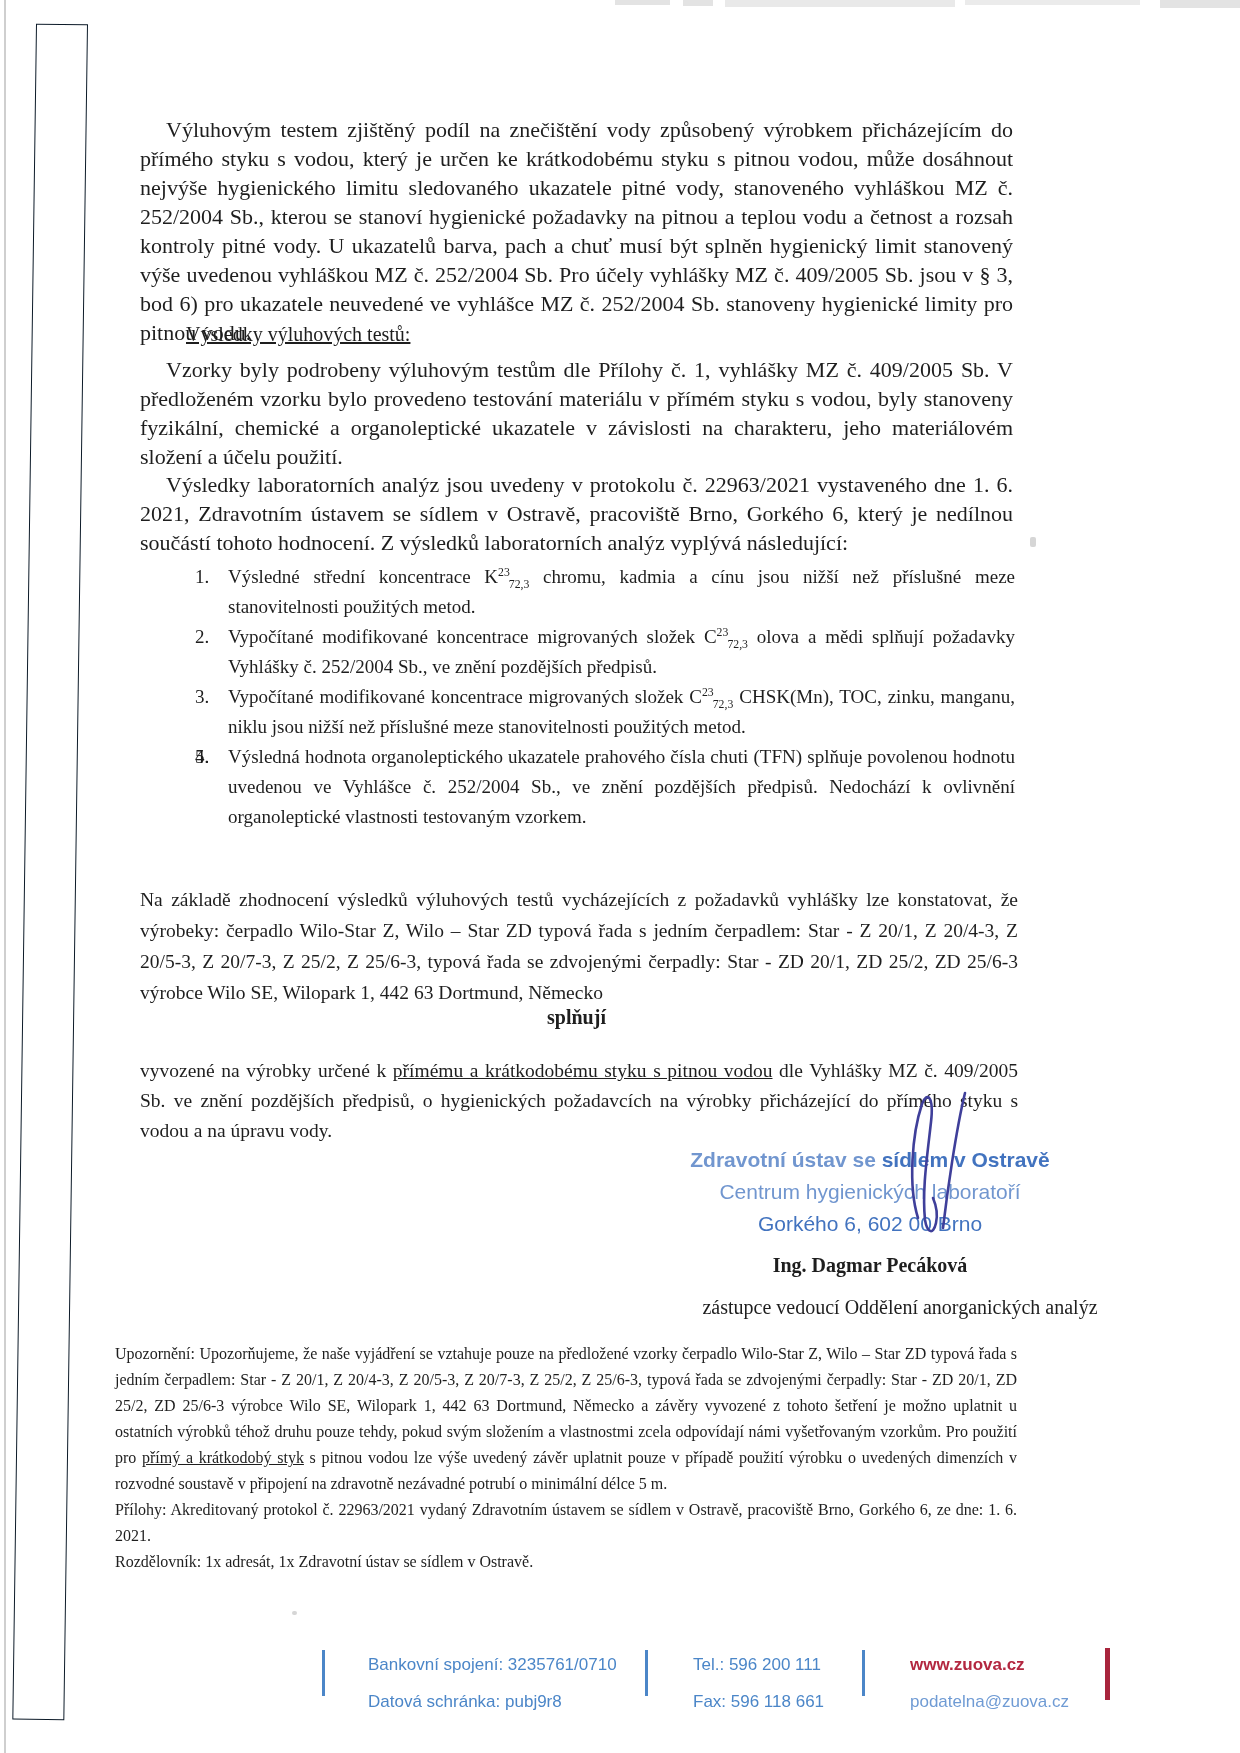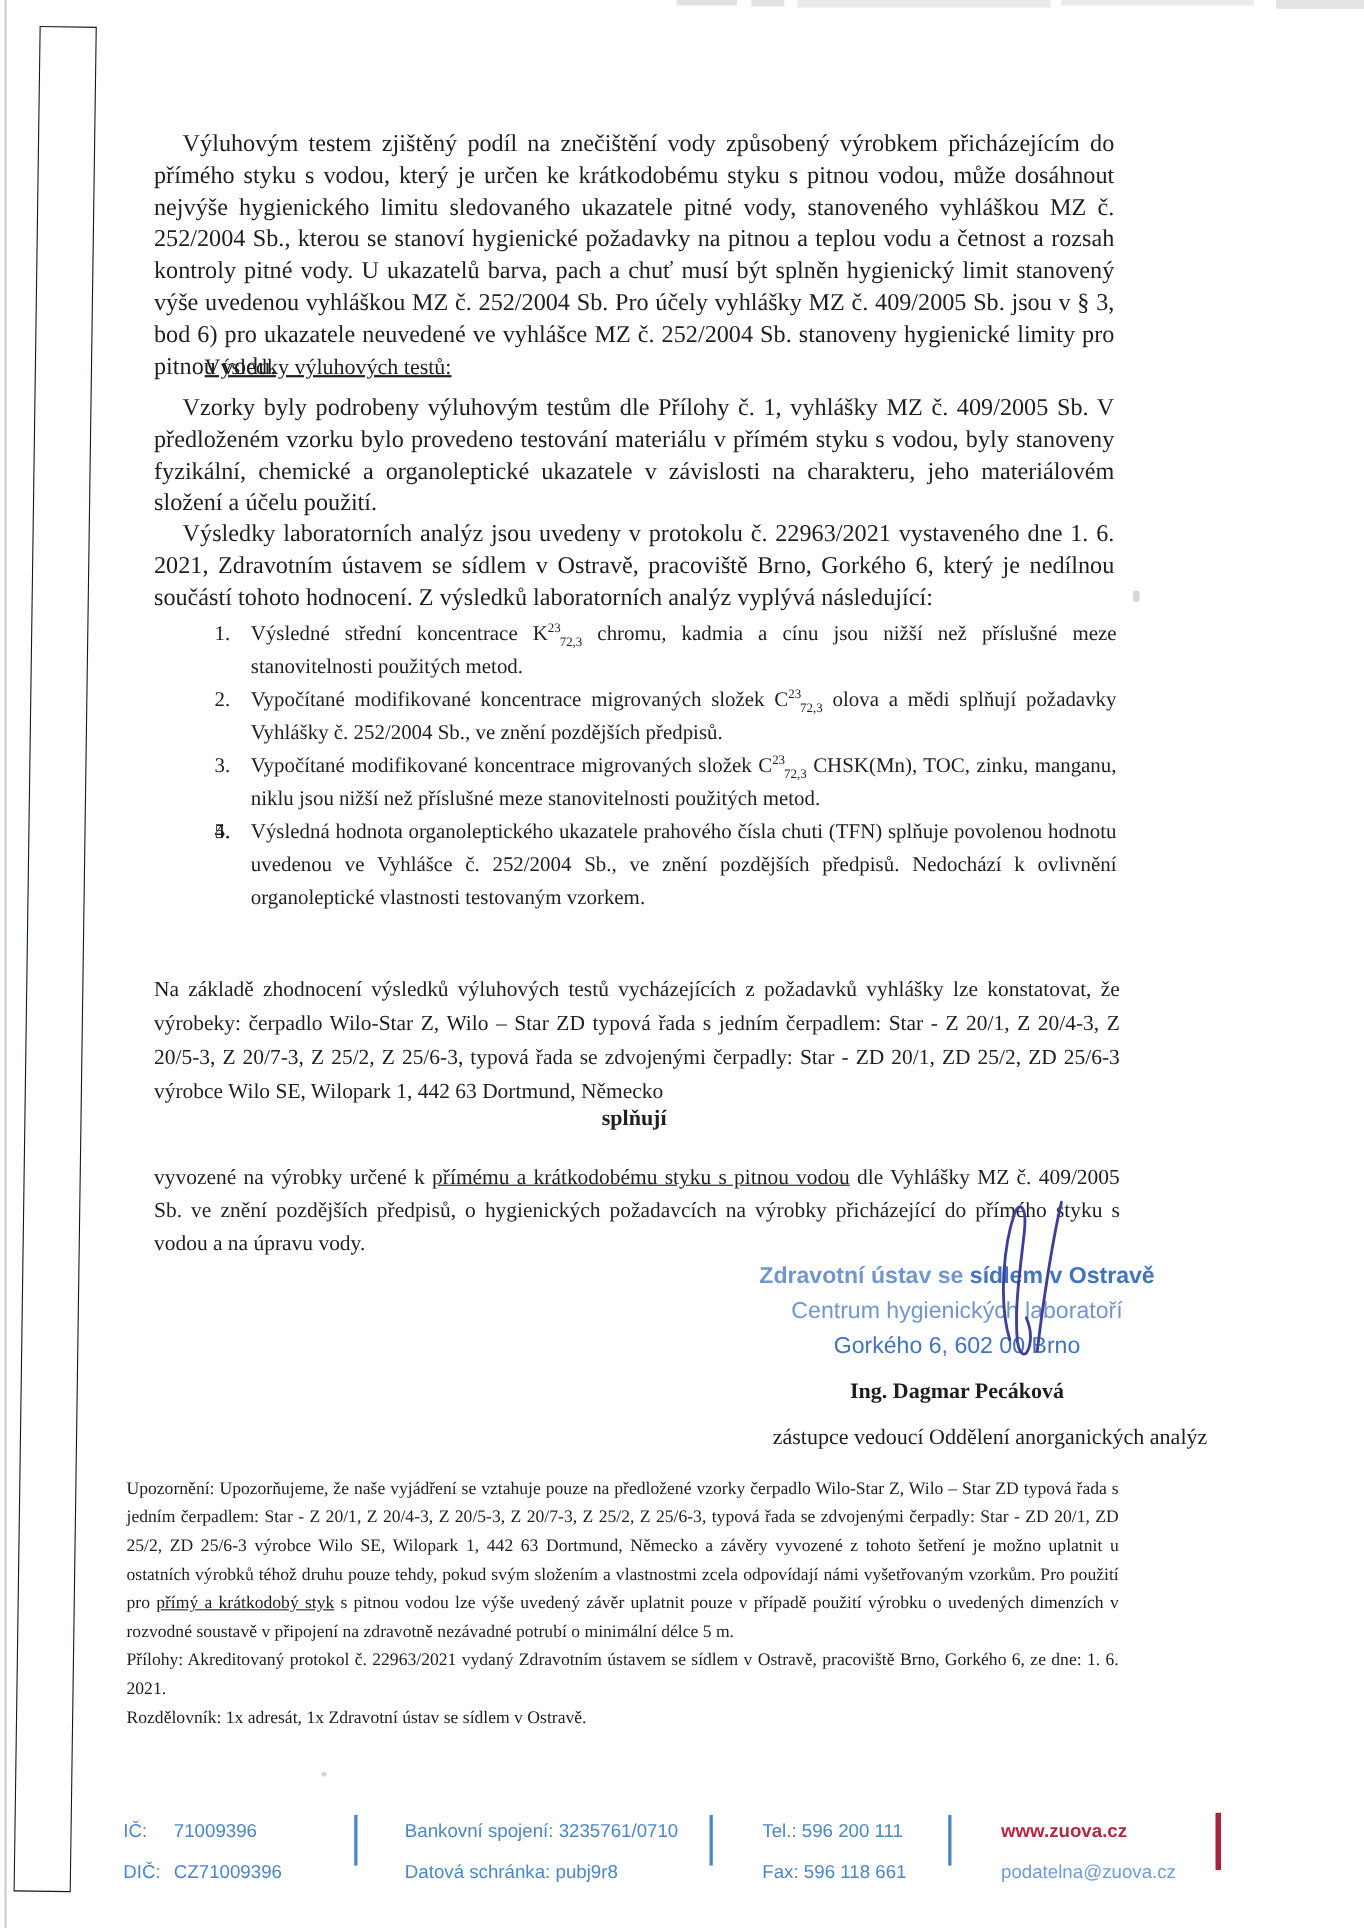--- a/index.html
+++ b/index.html
@@ -136,24 +136,20 @@
 <div class="ing-line">Ing. Dagmar Pecáková</div>
 <div class="role-line">zástupce vedoucí Oddělení anorganických analýz</div>
 
 <div class="smallprint">
   <div><span class="b">Upozornění:</span><span> Upozorňujeme, že naše vyjádření se vztahuje pouze na předložené vzorky </span><span class="b">čerpadlo Wilo-Star Z, Wilo – Star ZD</span><span> typová řada </span><span class="b">s</span><span> jedním čerpadlem: </span><span class="b">Star - Z 20/1, Z 20/4-3, Z 20/5-3, Z 20/7-3, Z 25/2, Z 25/6-3,</span><span> typová řada se zdvojenými čerpadly: </span><span class="b">Star - ZD 20/1, ZD 25/2, ZD 25/6-3</span><span> výrobce </span><span class="b">Wilo SE, Wilopark 1, 442 63 Dortmund, Německo</span><span> a závěry vyvozené z tohoto šetření je možno uplatnit u ostatních výrobků téhož druhu pouze tehdy, pokud svým složením a vlastnostmi zcela odpovídají námi vyšetřovaným vzorkům. Pro použití pro </span><span class="u">přímý a krátkodobý styk</span><span> s pitnou vodou lze výše uvedený závěr uplatnit pouze v případě použití výrobku o uvedených dimenzích v rozvodné soustavě v připojení na zdravotně nezávadné potrubí o minimální délce 5 m.</span></div>
   <div><span class="b">Přílohy:</span><span> Akreditovaný protokol č. 22963/2021 vydaný Zdravotním ústavem se sídlem v Ostravě, pracoviště Brno, Gorkého 6, ze dne: 1. 6. 2021.</span></div>
   <div><span class="b">Rozdělovník:</span><span> 1x adresát, 1x Zdravotní ústav se sídlem v Ostravě.</span></div>
 </div>
 
 <div class="footer">
-  <div class="fcol" style="left:112px;">
-    <div class="row"><span class="ic-label">IČ:</span><span>71009396</span></div>
-    <div class="row"><span class="ic-label">DIČ:</span><span>CZ71009396</span></div>
-  </div>
   <div class="fdiv" style="left:322px;"></div>
   <div class="fcol" style="left:368px;">
     <div class="row">Bankovní spojení: 3235761/0710</div>
     <div class="row">Datová schránka: pubj9r8</div>
   </div>
   <div class="fdiv" style="left:645px;"></div>
   <div class="fcol" style="left:693px;">
     <div class="row">Tel.: 596 200 111</div>
     <div class="row">Fax: 596 118 661</div>
   </div>

